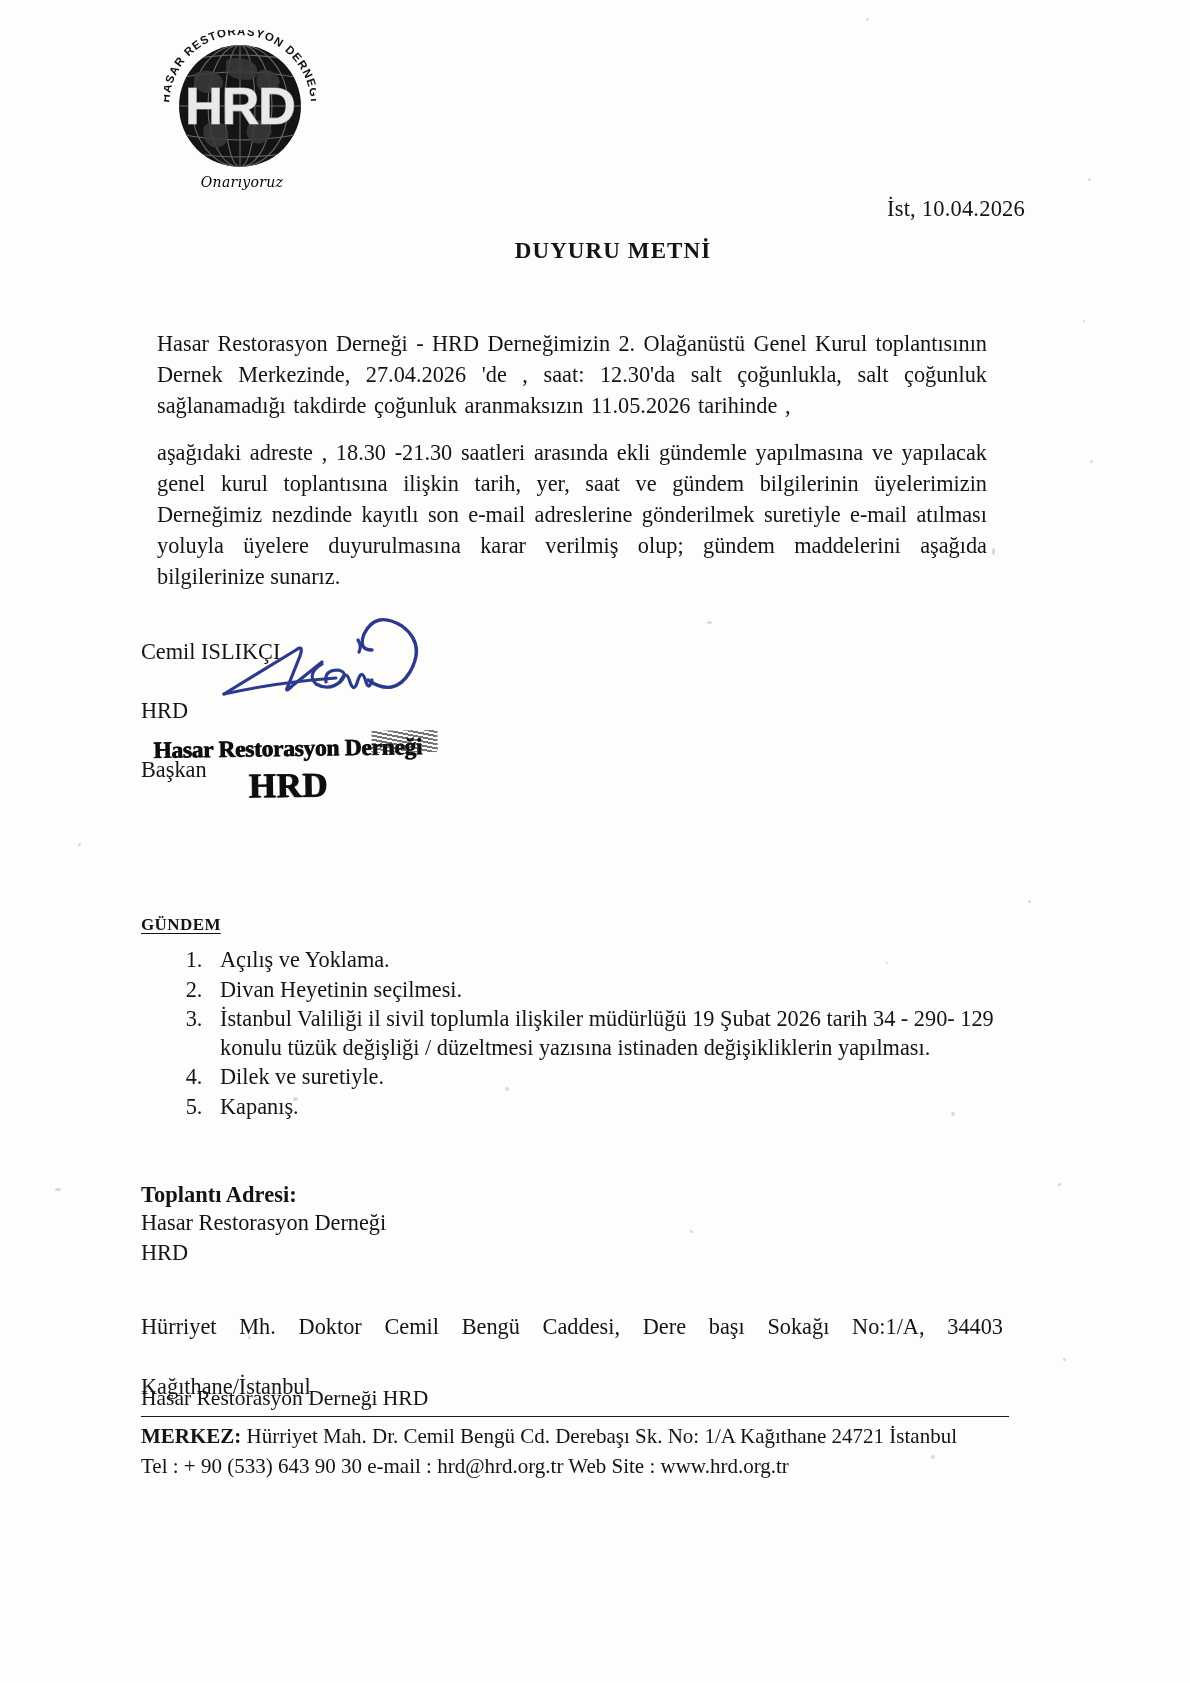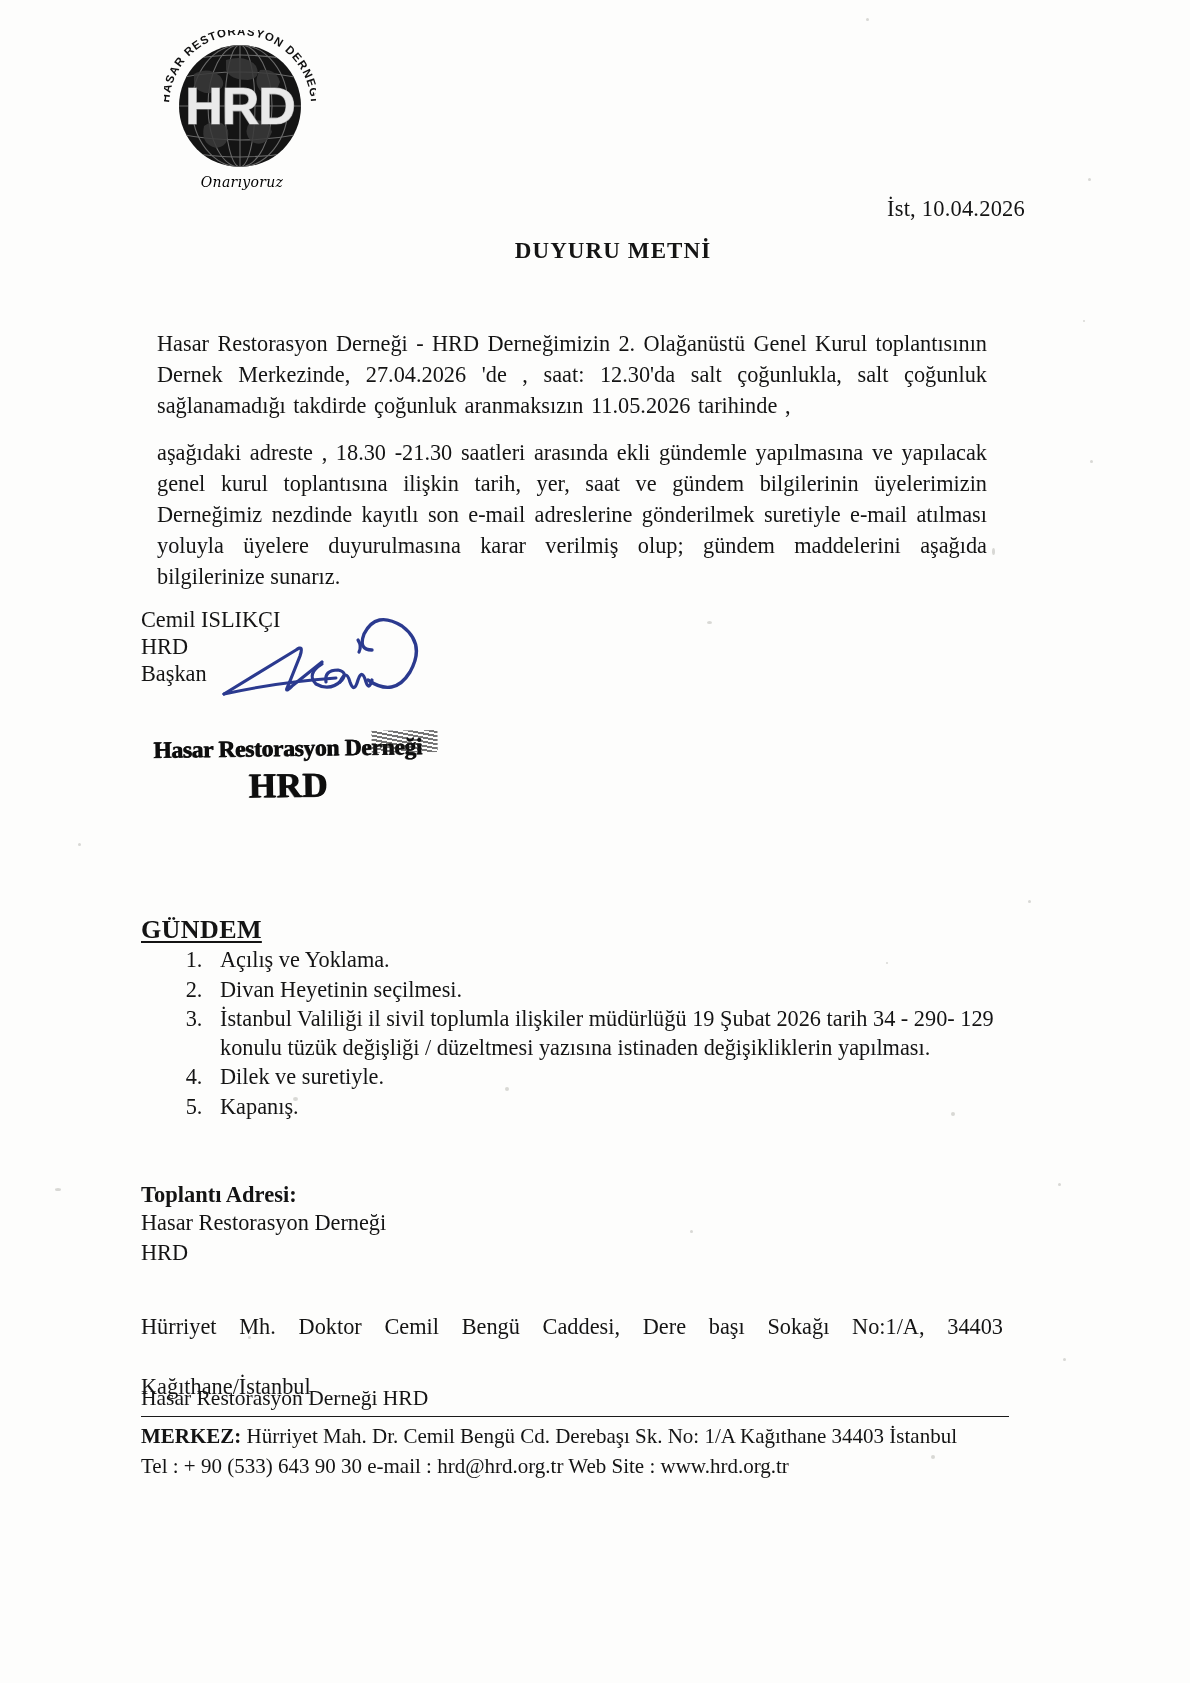--- a/index.html
+++ b/index.html
@@ -108,21 +108,21 @@
   }
 
   
   .sig-block {
     position: absolute;
     left: 141px;
     top: 606px;
     font-size: 22.3px;
     line-height: 27px;
   }
-  .sig-block div { white-space: nowrap; }
+  .sig-block div { white-space: nowrap; margin-top: 32px; }
   .signature-svg {
     position: absolute;
     left: 218px;
     top: 602px;
     width: 210px;
     height: 110px;
     pointer-events: none;
   }
 
   
@@ -159,21 +159,21 @@
       12deg, rgba(25,25,25,.75) 0 2px, rgba(255,255,255,0) 2px 4px);
     opacity: .8;
   }
 
   
   .agenda-heading {
     position: absolute;
     left: 141px;
     top: 915px;
     font-weight: bold;
-    font-size: 26px;
+    font-size: 17px;
     letter-spacing: .4px;
     text-decoration: underline;
     text-underline-offset: 3px;
   }
   .agenda-list {
     position: absolute;
     left: 172px;
     top: 946px;
     width: 830px;
     margin: 0;
@@ -326,21 +326,21 @@
   <div class="addr-block">
     <div class="addr-line">Hasar Restorasyon Derneği</div>
     <div class="addr-line">HRD</div>
     <div class="addr-line justified">Hürriyet Mh. Doktor Cemil Bengü Caddesi, Dere başı Sokağı No:1/A, 34403</div>
     <div class="addr-line">Kağıthane/İstanbul</div>
   </div>
 
   <div class="footer">
     <div class="footer-org">Hasar Restorasyon Derneği HRD</div>
     <hr class="footer-rule">
-    <div class="footer-merkez"><b>MERKEZ:</b><span> Hürriyet Mah. Dr. Cemil Bengü Cd. Derebaşı Sk. No: 1/A Kağıthane 34403 İstanbul</span></div>
+    <div class="footer-merkez"><b>MERKEZ:</b><span> Hürriyet Mah. Dr. Cemil Bengü Cd. Derebaşı Sk. No: 1/A Kağıthane 24721 İstanbul</span></div>
     <div class="footer-contact">Tel :  + 90 (533) 643 90 30  e-mail : hrd@hrd.org.tr Web Site : www.hrd.org.tr</div>
   </div>
 
   <div class="speck" style="left:866px;top:18px;width:3px;height:3px;"></div>
   <div class="speck" style="left:1088px;top:178px;width:3px;height:3px;"></div>
   <div class="speck" style="left:1083px;top:320px;width:2px;height:2px;"></div>
   <div class="speck" style="left:1090px;top:460px;width:3px;height:3px;"></div>
   <div class="speck" style="left:992px;top:548px;width:3px;height:7px;"></div>
   <div class="speck" style="left:707px;top:621px;width:5px;height:3px;"></div>
   <div class="speck" style="left:78px;top:843px;width:3px;height:3px;"></div>

